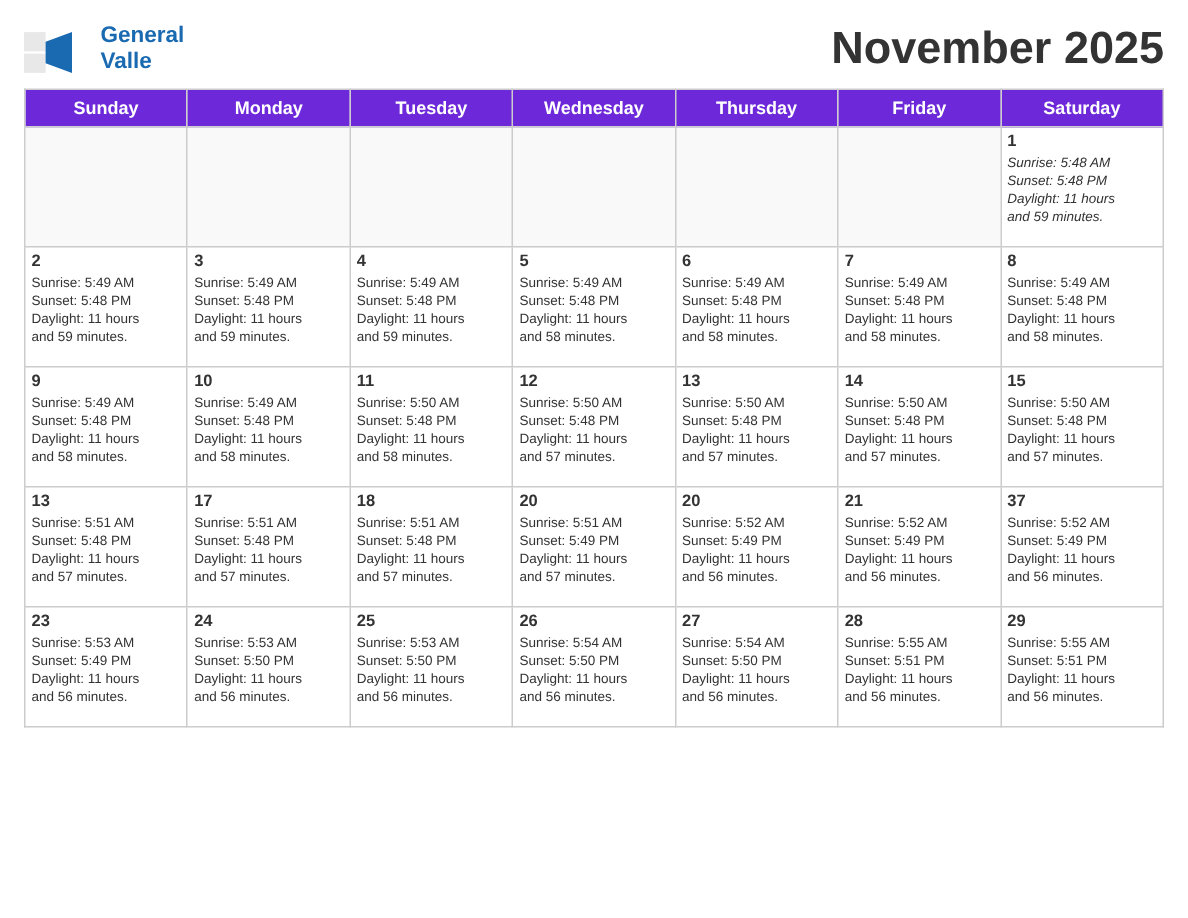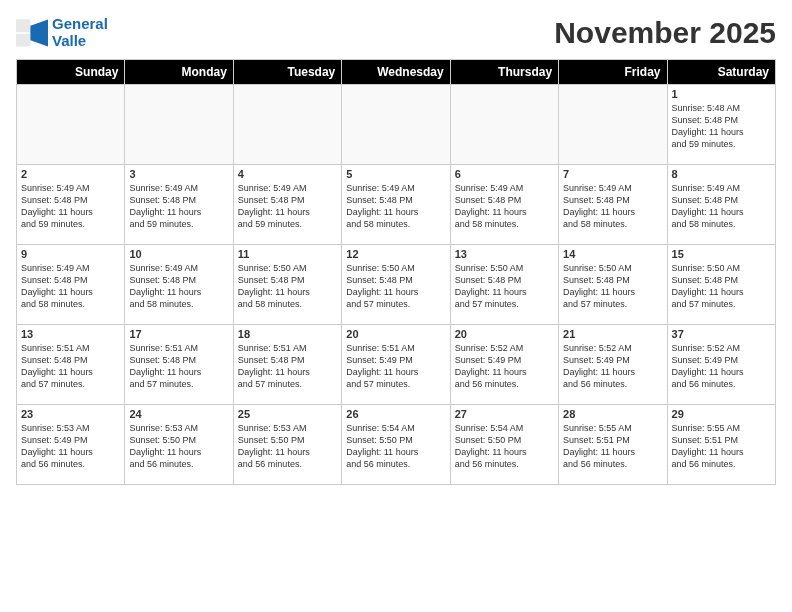--- a/index.html
+++ b/index.html
@@ -11,22 +11,22 @@
       padding: 16px;
     }
     .header-area {
       display: flex;
       align-items: flex-start;
       justify-content: space-between;
       margin-bottom: 10px;
     }
     .logo {
       display: flex;
-      align-items: center;
-      gap: 4px;
+      align-items: flex-end;
+      gap: 19px;
     }
     .logo-text {
       font-size: 15px;
       line-height: 1.1;
       font-weight: normal;
       color: #333;
     }
     .logo-text span {
       display: block;
     }
@@ -47,25 +47,25 @@
     .subtitle {
       font-size: 14px;
       color: #555;
     }
     table {
       width: 100%;
       border-collapse: collapse;
       table-layout: fixed;
     }
     .day-header {
-      background-color: #000000;
+      background-color: #6d28d9;
       color: #fff;
       font-size: 12px;
       font-weight: bold;
-      text-align: right;
+      text-align: center;
       padding: 5px 6px;
       border: 1px solid #ccc;
     }
     td {
       border: 1px solid #ccc;
       vertical-align: top;
       padding: 3px 4px;
       font-size: 9.5px;
       color: #333;
       height: 80px;
@@ -120,21 +120,21 @@
   <tbody id="calendar-body">
       <tr>
         <td class="empty-cell"></td>
         <td class="empty-cell"></td>
         <td class="empty-cell"></td>
         <td class="empty-cell"></td>
         <td class="empty-cell"></td>
         <td class="empty-cell"></td>
         <td>
           <span class="day-num">1</span>
-          <div class="cell-info" style="white-space: pre-line;">Sunrise: 5:48 AM
+          <div class="cell-info" style="white-space: pre-line; font-style: italic;">Sunrise: 5:48 AM
 Sunset: 5:48 PM
 Daylight: 11 hours
 and 59 minutes.</div>
         </td>
       </tr>
       <tr>
         <td>
           <span class="day-num">2</span>
           <div class="cell-info" style="white-space: pre-line;">Sunrise: 5:49 AM
 Sunset: 5:48 PM

